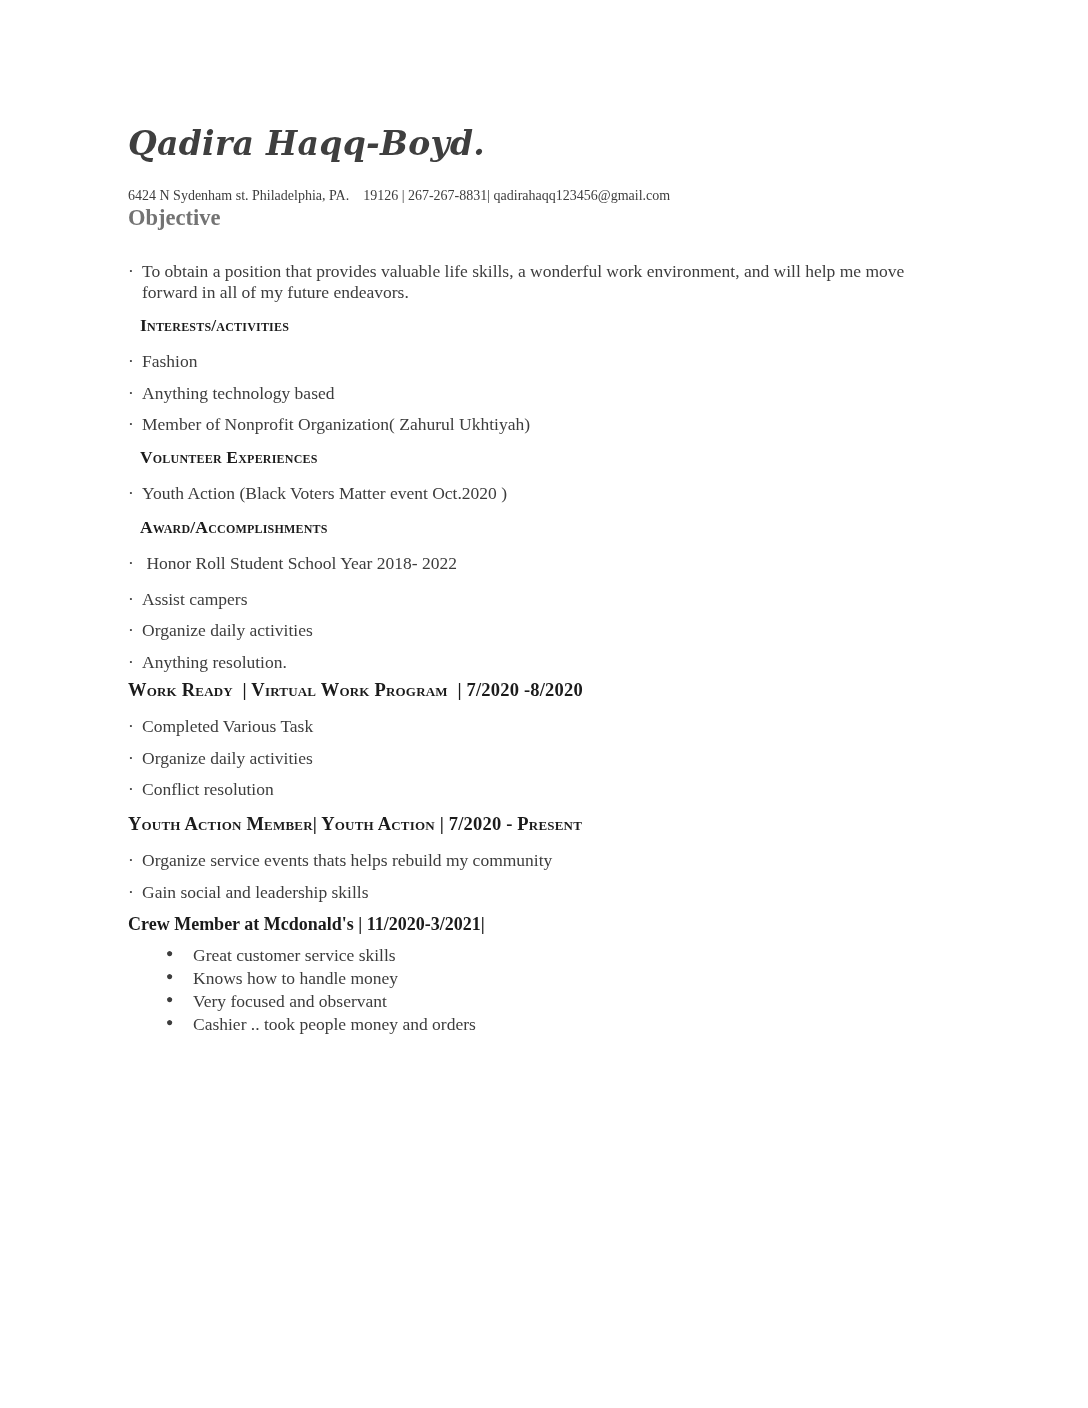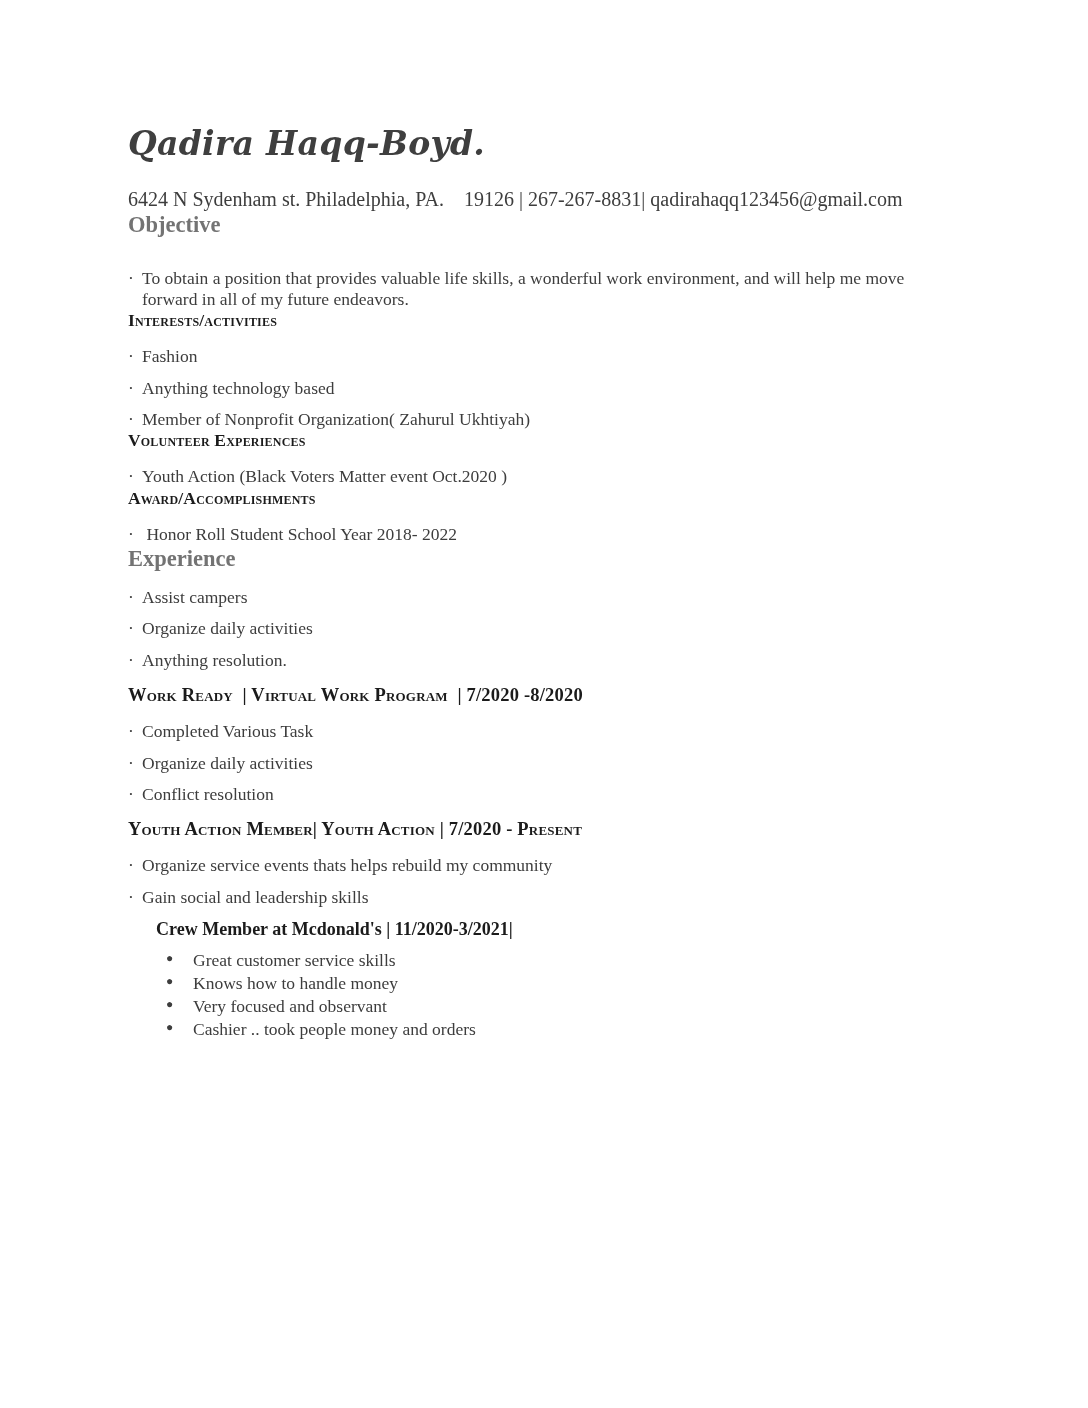--- a/index.html
+++ b/index.html
@@ -7,52 +7,52 @@
     width:1088px; min-height:1408px; background:#ffffff; box-sizing:border-box;
     padding:124px 128px 60px 128px;
     font-family:"Liberation Serif","DejaVu Serif",serif;
     color:#3d3d3d;
   }
   .name {
     font-family:"DejaVu Serif","Liberation Serif",serif;
     font-size:33px; font-weight:700; font-style:italic;
     color:#3f3f3f; margin:0; line-height:1.2; letter-spacing:0.3px;
   }
-  .contact { font-size:20px; margin:24px 0 0 0; color:#3d3d3d; }
+  .contact { font-size:14px; margin:24px 0 0 0; color:#3d3d3d; }
 
   h2.section {
     font-size:22.5px; font-weight:700; color:#737373;
     margin:0; line-height:1.2;
     font-family:"Liberation Serif","DejaVu Serif",serif;
   }
   .h2-objective  { margin-top:25px; }
   .h2-skills     { margin-top:46px; }
   .h2-experience { margin-top:36px; }
 
   h3.subhead {
     font-size:17.5px; font-weight:700; font-variant:small-caps;
-    color:#1b1b1b; margin:0; line-height:1.2; letter-spacing:0.2px;
+    color:#1b1b1b; margin:12px; line-height:1.2; letter-spacing:0.2px;
   }
   .job-title {
     font-size:18.5px; font-weight:700; font-variant:small-caps;
     color:#1b1b1b; margin:0; line-height:1.2; letter-spacing:0.2px;
   }
   .job-title.plain { font-variant:normal; font-size:18px; letter-spacing:0; }
 
   .bullet { display:flex; font-size:17.5px; line-height:1.22; color:#3d3d3d; }
   .bullet .dot { flex:0 0 14px; width:14px; }
   .bullet .btext { flex:1; }
 
   .disc-list { margin-top:8px; padding-left:38px; }
   .disc-item { display:flex; font-size:17.5px; line-height:1.32; color:#3d3d3d; }
   .disc-item .disc { flex:0 0 27px; font-size:12px; transform:translateY(2px); }
 
   .mt-10 { margin-top:10px; }
-  .mt-11 { margin-top:11px;margin-left:28px; }
-  .mt-12 { margin-top:13px; }
+  .mt-11 { margin-top:11px; }
+  .mt-12 { margin-top:6px; }
   .mt-13 { margin-top:13px; }
   .mt-14 { margin-top:14px; }
   .mt-15 { margin-top:15px; }
   .mt-27 { margin-top:27px; }
   .mt-28 { margin-top:28px; }
   .mt-30 { margin-top:30px; }
 </style>
 </head>
 <body>
 
@@ -87,21 +87,20 @@
     <span class="dot">·</span>
     <span class="btext">Youth Action (Black Voters Matter event Oct.2020 )</span>
   </div>
 
   <h3 class="subhead mt-27">Award/Accomplishments</h3>
   <div class="bullet mt-15">
     <span class="dot">·</span>
     <span class="btext">&nbsp;Honor Roll Student School Year 2018- 2022</span>
   </div>
 
-  <h2 class="section h2-experience">Experience</h2>
 
   <div class="bullet mt-15">
     <span class="dot">·</span>
     <span class="btext">Assist campers</span>
   </div>
   <div class="bullet mt-10">
     <span class="dot">·</span>
     <span class="btext">Organize daily activities</span>
   </div>
   <div class="bullet mt-10">

